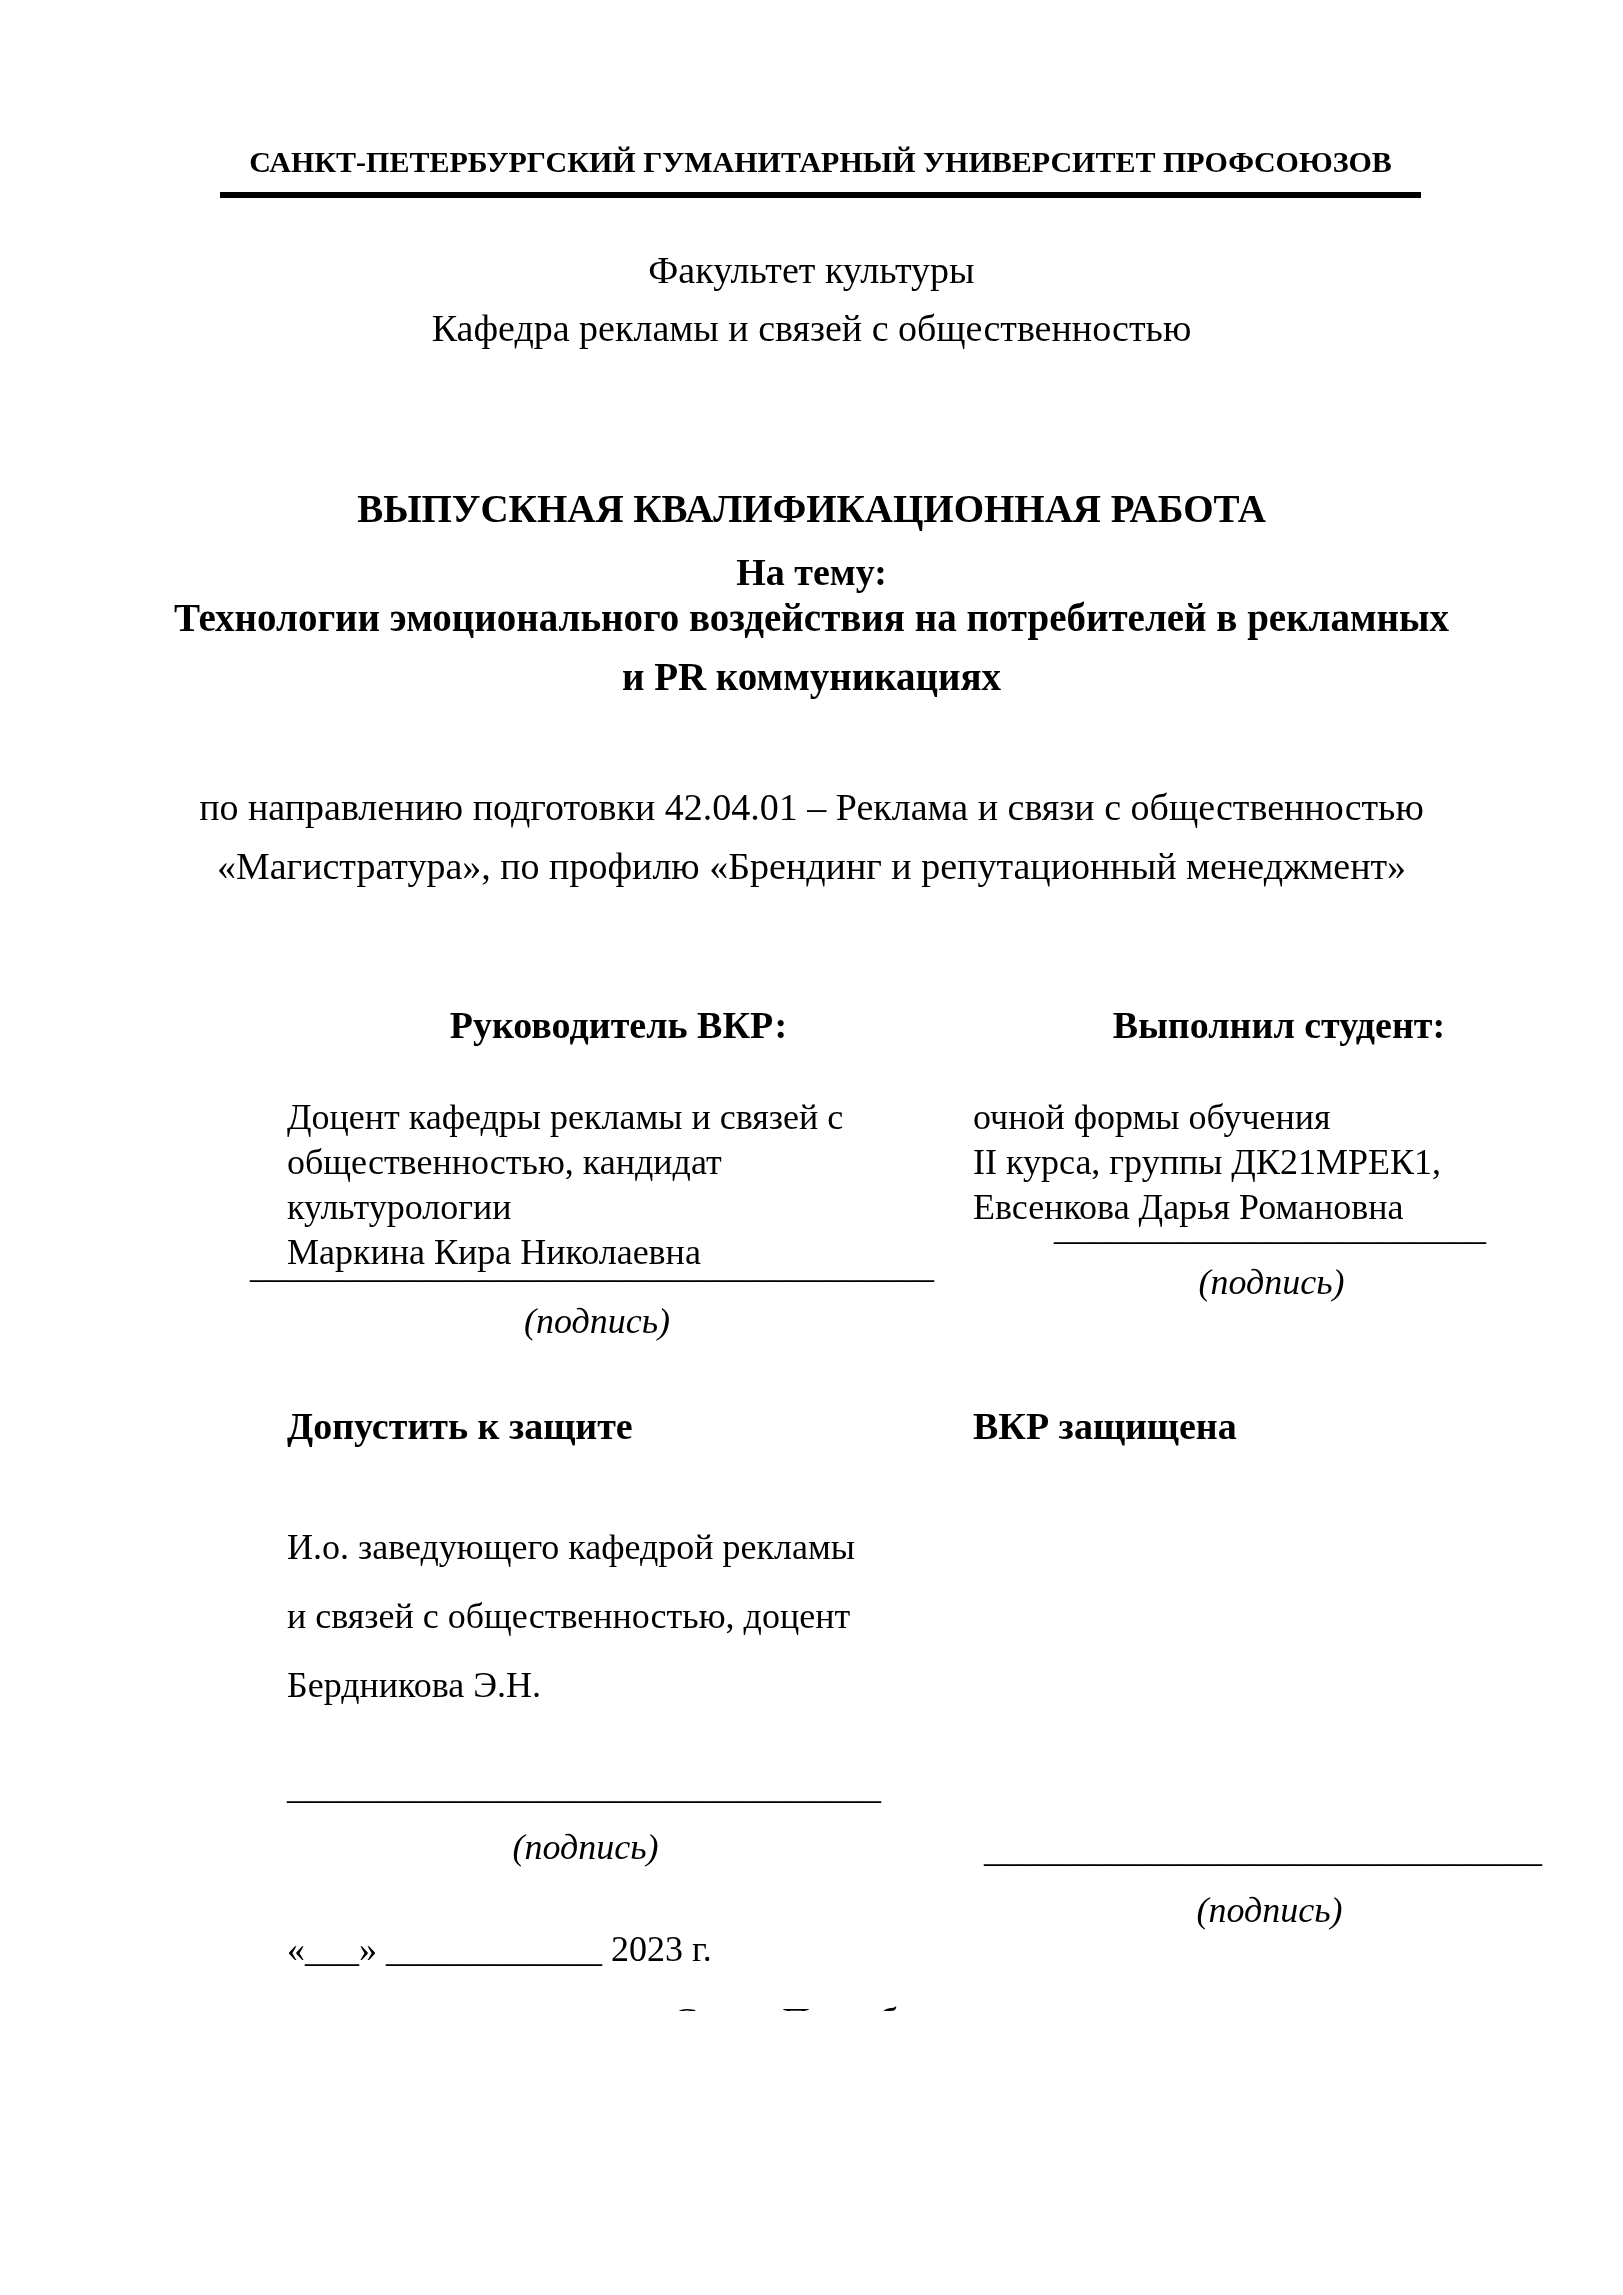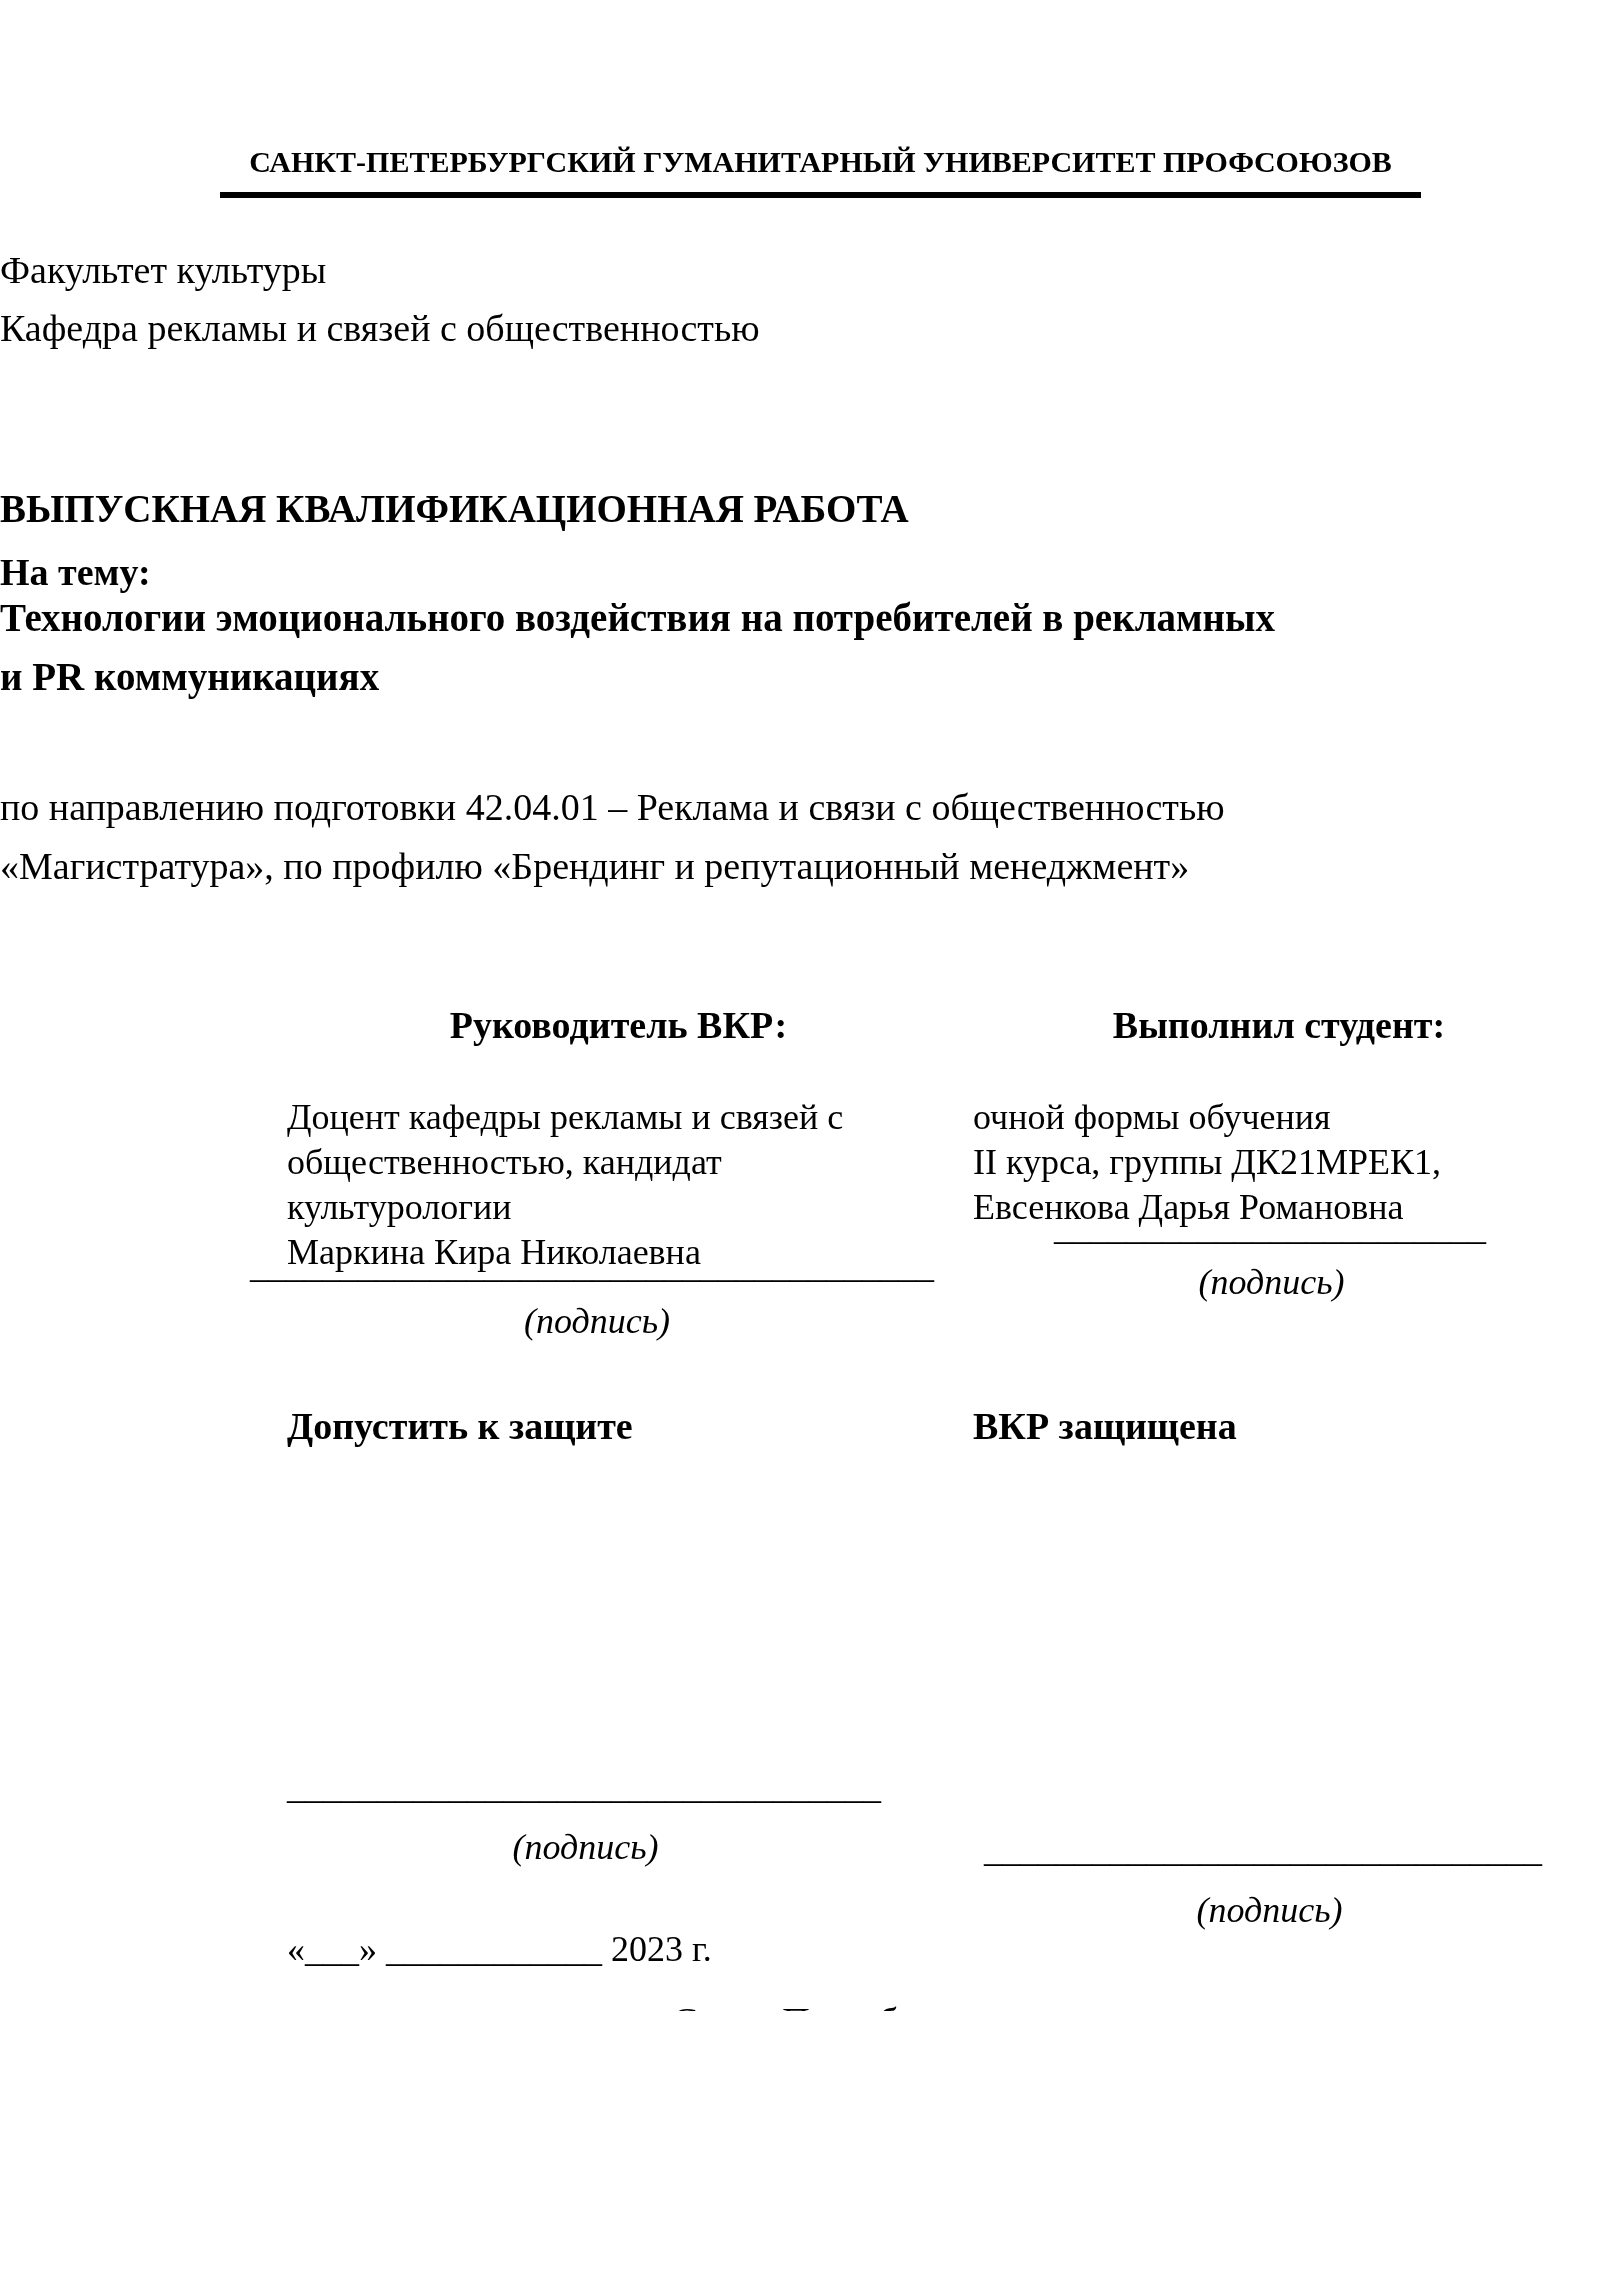--- a/index.html
+++ b/index.html
@@ -14,21 +14,21 @@
   }
   .abs{position:absolute;}
   .pre{white-space:pre;}
 
   .h-university{
     left:220px;top:143px;width:1201px;
     font-size:30px;line-height:38px;font-weight:bold;
     text-align:center;white-space:nowrap;
     padding-bottom:11px;border-bottom:6.3px solid #000;
   }
-  .h-line48{left:0;width:1623px;font-size:38px;line-height:44px;}
+  .h-line48{left:0;width:1623px;font-size:38px;line-height:44px;text-align:center;}
   .faculty{top:248px;}
   .department{top:306px;}
   .worktype{top:487px;font-size:39px;font-weight:bold;}
   .topiclabel{top:550px;font-weight:bold;}
   .topic{top:588px;font-size:39px;font-weight:bold;line-height:59px;}
   .program1{top:785px;}
   .program2{top:844px;}
 
   .colhead{font-size:38px;line-height:45px;font-weight:bold;text-align:center;white-space:nowrap;}
   .sup-head{left:287px;top:1003px;width:663px;}
@@ -95,20 +95,23 @@
 
   <div class="abs sigline sup-sigline">______________________________________</div>
   <div class="abs sigcap sup-sigcap">(подпись)</div>
 
   <div class="abs sigline stu-sigline">________________________</div>
   <div class="abs sigcap stu-sigcap">(подпись)</div>
 
   <div class="abs sechead adm-head">Допустить к защите</div>
   <div class="abs sechead def-head">ВКР защищена</div>
 
+  <div class="abs wide-lines adm-body">И.о. заведующего кафедрой рекламы
+и связей с общественностью, доцент
+Бердникова Э.Н.</div>
 
 
   <div class="abs sigline adm-sigline">_________________________________</div>
   <div class="abs sigcap adm-sigcap">(подпись)</div>
   <div class="abs adm-date">«___» ____________ 2023 г.</div>
 
   <div class="abs sigline def-sigline">_______________________________</div>
   <div class="abs sigcap def-sigcap">(подпись)</div>
 
   <div class="abs footer"><span>Санкт-Петербург</span><br><span>2023 г.</span></div>

